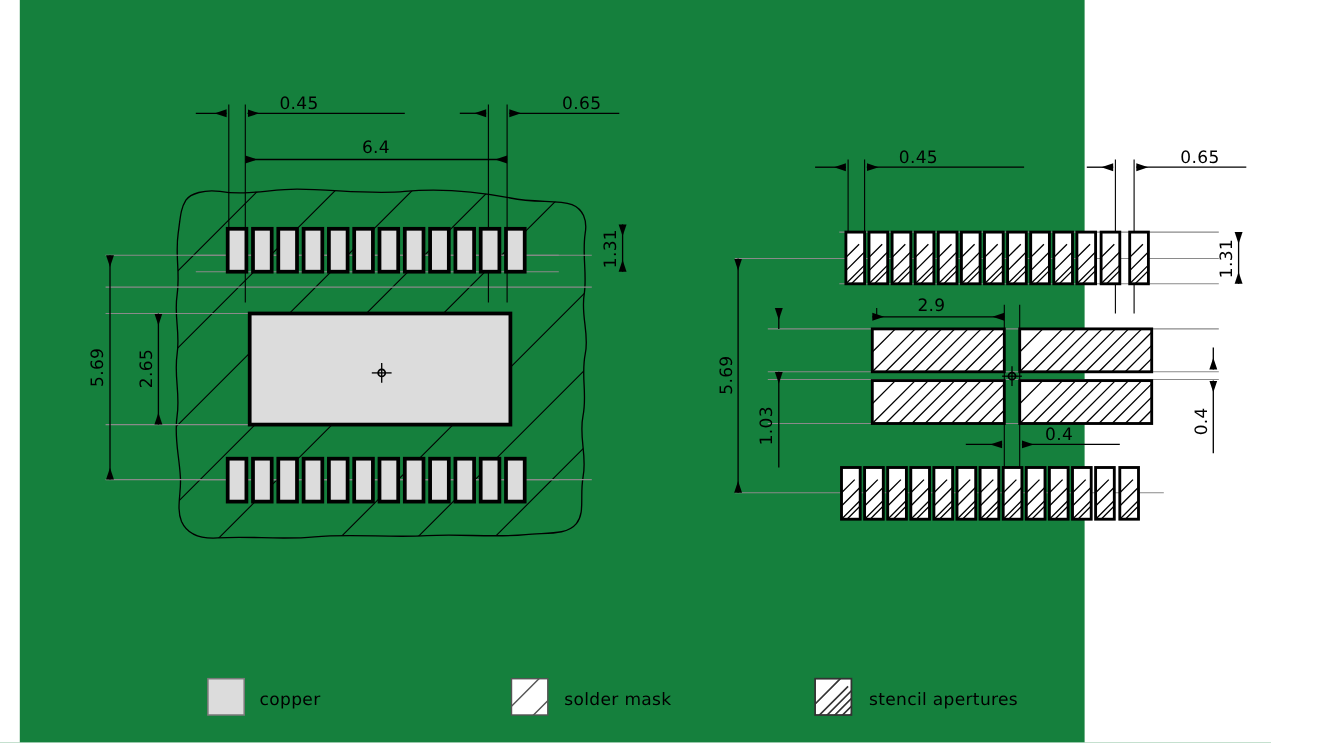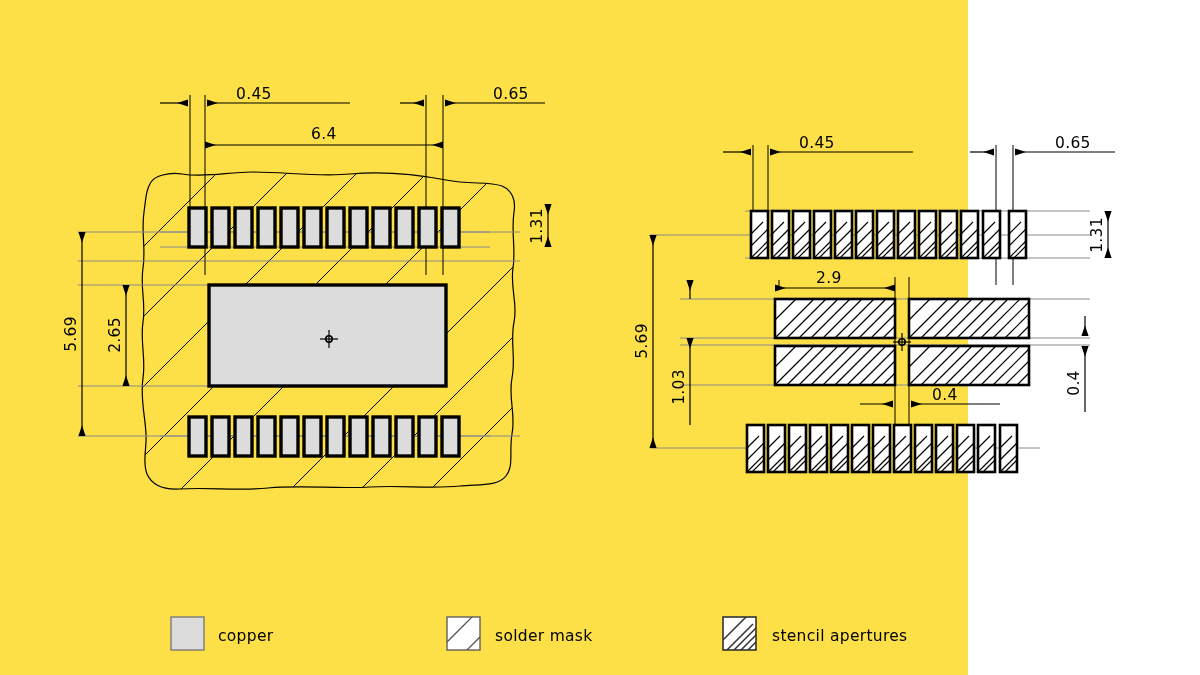--- a/index.html
+++ b/index.html
@@ -10,21 +10,22 @@
   body {
     width: 1200px;
     height: 675px;
     font-family: "DejaVu Sans", "Liberation Sans", sans-serif;
     overflow: hidden;
   }
   #sheet {
     position: relative;
     width: 968px;
     height: 675px;
-    background: #fde047;
+    background: #15803d;
+    margin-left: 18px;
   }
   svg.drawing {
     position: absolute;
     top: 0;
     left: 0;
     width: 1200px;
     height: 675px;
   }
   text {
     font-family: "DejaVu Sans", "Liberation Sans", sans-serif;

